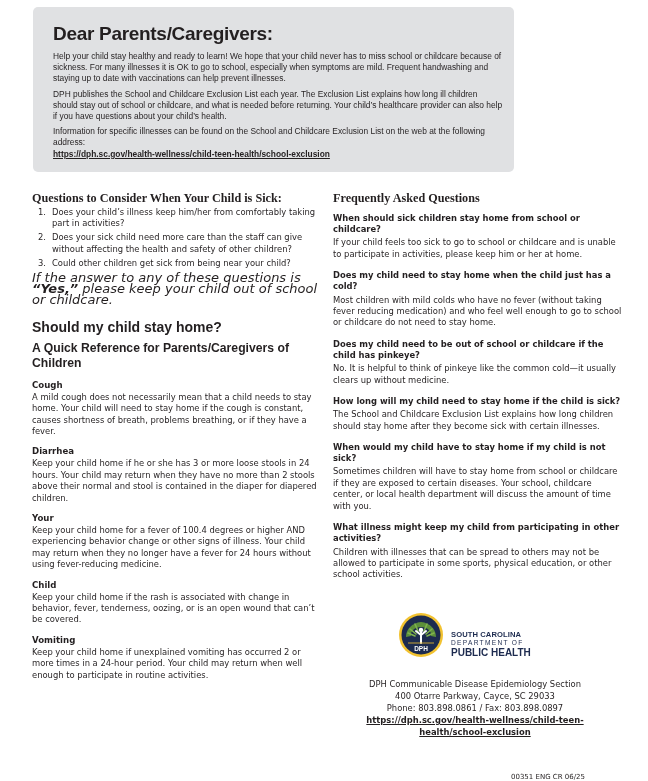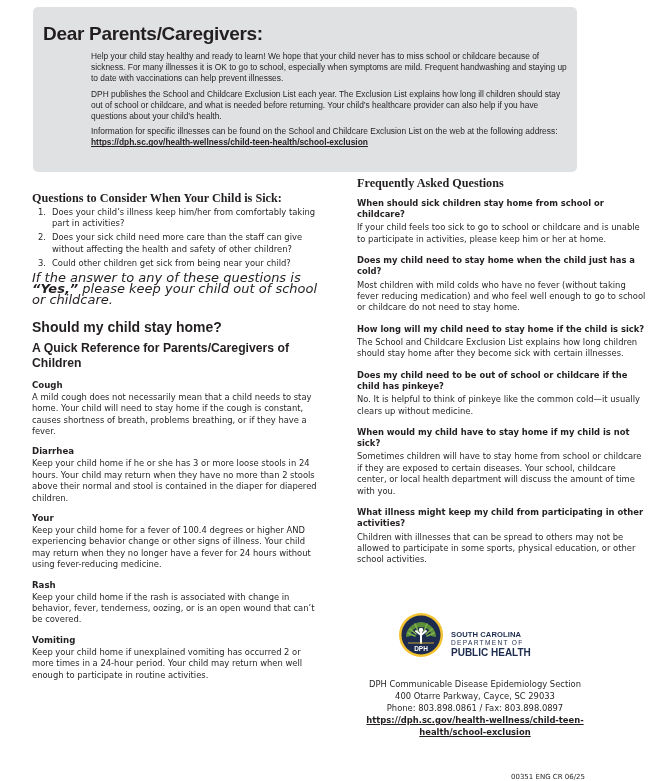--- a/index.html
+++ b/index.html
@@ -4,39 +4,39 @@
   <style>
     * { box-sizing: border-box; margin: 0; padding: 0; }
     html, body {
       width: 648px; height: 781px; background: #ffffff; overflow: hidden;
       font-family: "DejaVu Sans", "Liberation Sans", sans-serif;
       color: #231f20;
     }
     .page { position: relative; width: 648px; height: 781px; }
 
     .intro-box {
-      position: absolute; left: 33px; top: 7px; width: 544px; height: 165px;
+      position: absolute; left: 33px; top: 7px; width: 481px; height: 165px;
       background: #e0e1e3; border-radius: 5px;
-      padding: 14px 10px 0 10px;
+      padding: 14px 10px 0 20px;
     }
     .intro-title {
       font-family: "Liberation Sans", sans-serif; font-weight: bold;
       font-size: 19px; letter-spacing: -0.3px; color: #231f20;
       margin-top: 2px; margin-bottom: 6px;
     }
     .intro-p {
       font-family: "Liberation Sans", sans-serif;
-      font-size: 8.4px; line-height: 11.2px; margin-bottom: 4px; color: #231f20; margin-left: 48px;
+      font-size: 8.4px; line-height: 11.2px; margin-bottom: 4px; color: #231f20;
     }
     .link {
       font-weight: bold; text-decoration: underline; color: #231f20;
     }
 
     .col-left { position: absolute; left: 32px; top: 191px; width: 290px; }
-    .col-right { position: absolute; left: 333px; top: 176px; width: 290px; margin-left: 24px; }
+    .col-right { position: absolute; left: 333px; top: 191px; width: 290px; }
 
     .h-section {
       font-family: Liberation Serif, serif; font-weight: bold;
       font-size: 12.2px; line-height: 15px; color: #231f20;
     }
     .q-list { list-style: none; margin-top: 1px; }
     .q-list li {
       display: flex; font-size: 8.4px; line-height: 11.4px; margin-bottom: 2.5px;
     }
     .q-list .num { width: 20px; text-align: right; padding-right: 6px; flex-shrink: 0; }
@@ -123,46 +123,46 @@
     </div>
     <div>
       <div class="sym-title">Diarrhea</div>
       <p class="sym-text">Keep your child home if he or she has 3 or more loose stools in 24 hours. Your child may return when they have no more than 2 stools above their normal and stool is contained in the diaper for diapered children.</p>
     </div>
     <div>
       <div class="sym-title">Your</div>
       <p class="sym-text">Keep your child home for a fever of 100.4 degrees or higher AND experiencing behavior change or other signs of illness. Your child may return when they no longer have a fever for 24 hours without using fever-reducing medicine.</p>
     </div>
     <div>
-      <div class="sym-title">Rash</div>
+      <div class="sym-title">Child</div>
       <p class="sym-text">Keep your child home if the rash is associated with change in behavior, fever, tenderness, oozing, or is an open wound that can’t be covered.</p>
     </div>
     <div>
       <div class="sym-title">Vomiting</div>
       <p class="sym-text">Keep your child home if unexplained vomiting has occurred 2 or more times in a 24-hour period. Your child may return when well enough to participate in routine activities.</p>
     </div>
   </div>
 
   <div class="col-right">
     <h2 class="h-section">Frequently Asked Questions</h2>
     <div>
       <div class="faq-q first">When should sick children stay home from school or childcare?</div>
       <p class="faq-a">If your child feels too sick to go to school or childcare and is unable to participate in activities, please keep him or her at home.</p>
     </div>
     <div>
       <div class="faq-q">Does my child need to stay home when the child just has a cold?</div>
       <p class="faq-a">Most children with mild colds who have no fever (without taking fever reducing medication) and who feel well enough to go to school or childcare do not need to stay home.</p>
     </div>
     <div>
+      <div class="faq-q">Does my child need to be out of school or childcare if the child has pinkeye?</div>
+      <p class="faq-a">No. It is helpful to think of pinkeye like the common cold—it usually clears up without medicine.</p>
+    </div>
+    <div>
       <div class="faq-q">How long will my child need to stay home if the child is sick?</div>
       <p class="faq-a">The School and Childcare Exclusion List explains how long children should stay home after they become sick with certain illnesses.</p>
-    </div>
-    <div>
-      <div class="faq-q">Does my child need to be out of school or childcare if the child has pinkeye?</div>
-      <p class="faq-a">No. It is helpful to think of pinkeye like the common cold—it usually clears up without medicine.</p>
     </div>
     <div>
       <div class="faq-q">When would my child have to stay home if my child is not sick?</div>
       <p class="faq-a">Sometimes children will have to stay home from school or childcare if they are exposed to certain diseases. Your school, childcare center, or local health department will discuss the amount of time with you.</p>
     </div>
     <div>
       <div class="faq-q">What illness might keep my child from participating in other activities?</div>
       <p class="faq-a">Children with illnesses that can be spread to others may not be allowed to participate in some sports, physical education, or other school activities.</p>
     </div>
   </div>

